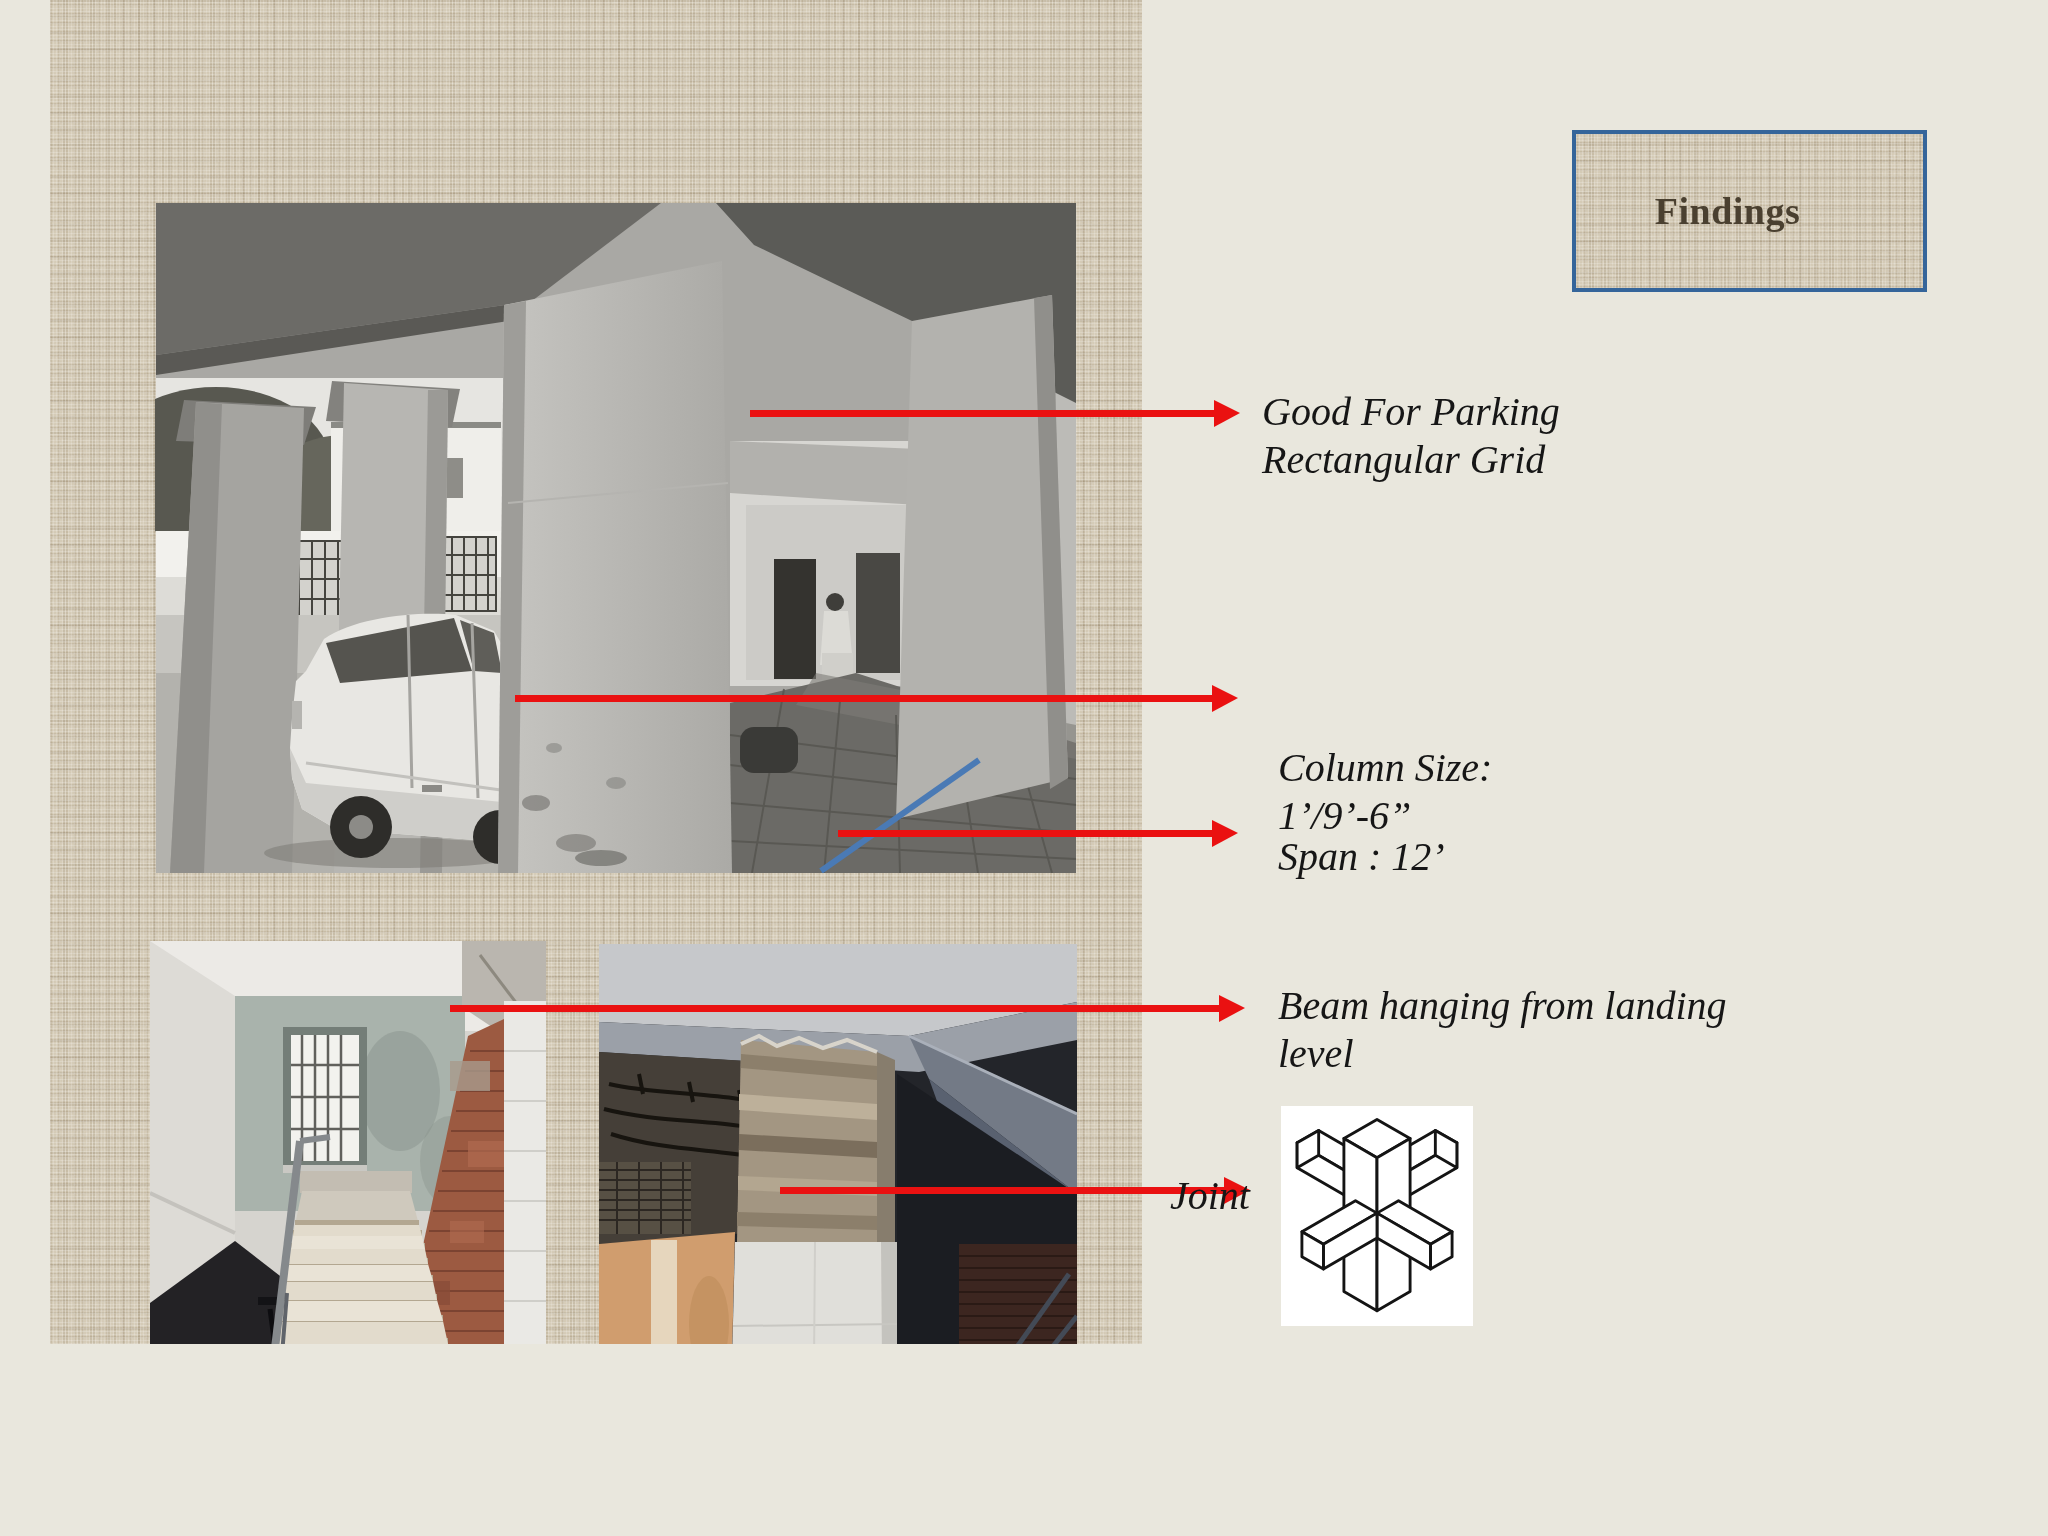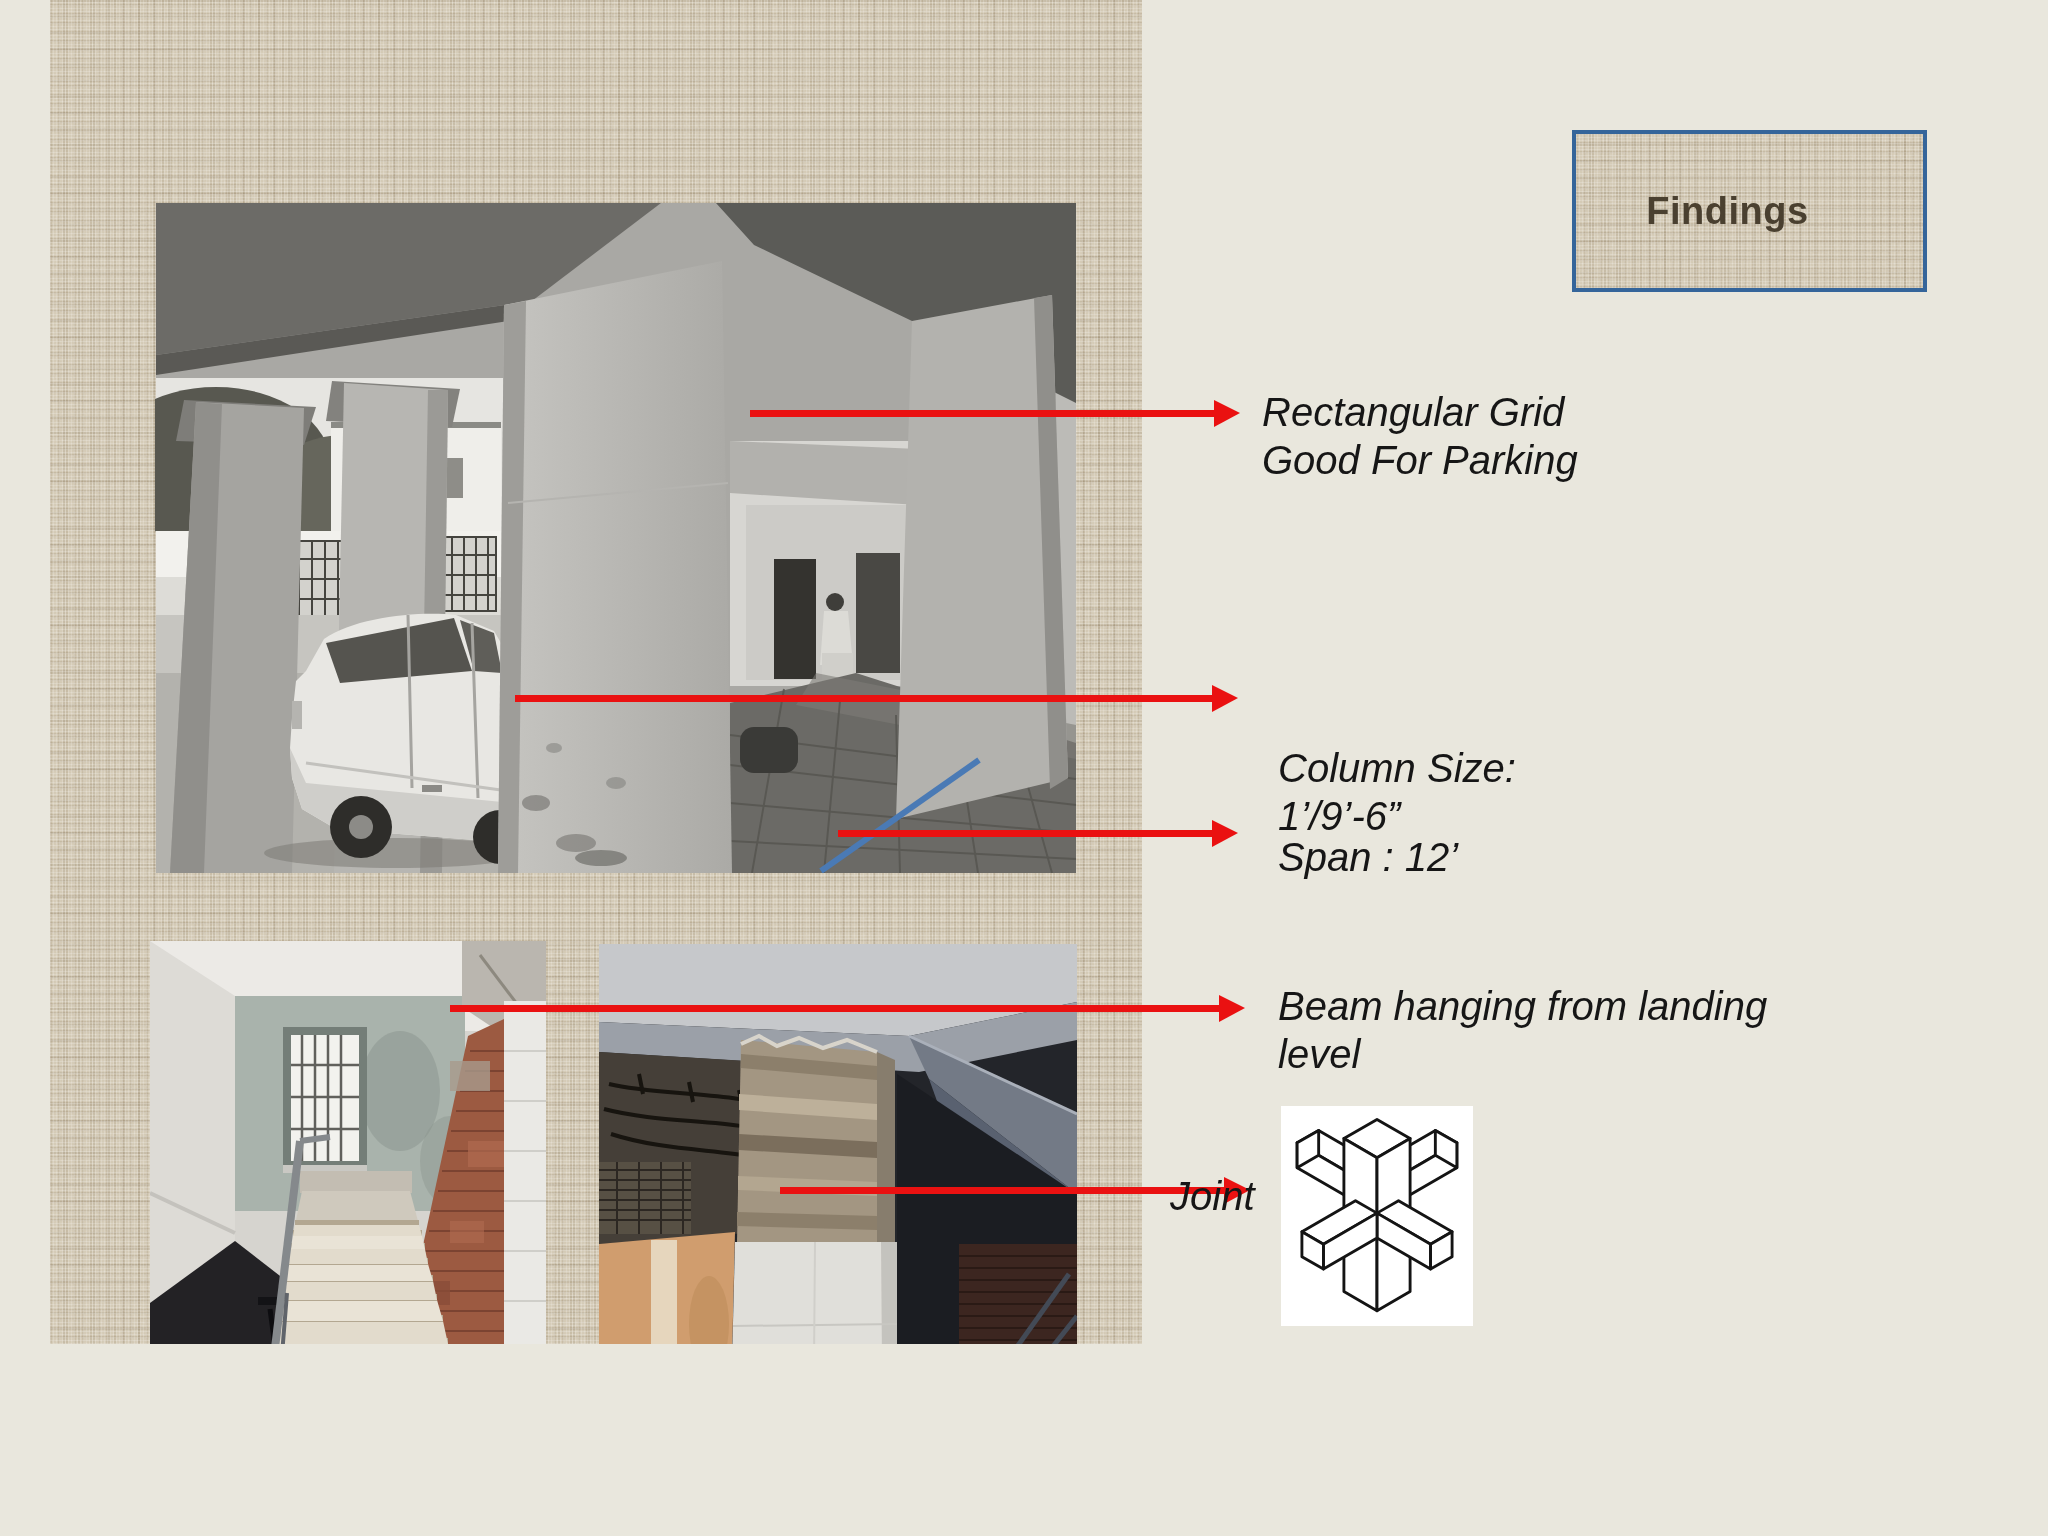--- a/index.html
+++ b/index.html
@@ -1,17 +1,17 @@
 <!DOCTYPE html>
 <html><head>
 <meta charset="utf-8">
 <style>
   html,body{margin:0;padding:0;background:#e9e7dd;}
   .slide{position:relative;width:2048px;height:1344px;background:#e9e7dd;overflow:hidden;
-         font-family:Liberation Sans, sans-serif;}
+         font-family:Liberation Serif, serif;}
   
   .linen{
     background-color:#d9d0bd;
     background-image:
       repeating-linear-gradient(0deg, rgba(255,255,255,.22) 0 1px, transparent 1px 3px),
       repeating-linear-gradient(90deg, rgba(255,255,255,.20) 0 1px, transparent 1px 3px),
       repeating-linear-gradient(0deg, rgba(122,100,66,.16) 0 2px, transparent 2px 9px),
       repeating-linear-gradient(90deg, rgba(122,100,66,.14) 0 2px, transparent 2px 8px),
       repeating-linear-gradient(0deg, transparent 0 14px, rgba(98,80,52,.12) 14px 16px),
       repeating-linear-gradient(90deg, transparent 0 13px, rgba(98,80,52,.12) 13px 15px);
@@ -338,22 +338,22 @@
   <div class="arrow" id="arrow-beam">
     <div class="shaft"></div>
       <div class="head"></div>
   </div>
   <div class="arrow" id="arrow-joint">
     <div class="shaft"></div>
       <div class="head"></div>
   </div>
 
   <div class="ann" id="label-rect-grid">
+    <div>Good For Parking</div>
     <div>Rectangular Grid</div>
-    <div>Good For Parking</div>
   </div>
   <div class="ann" id="label-column-size">
     <div>Column Size:</div>
     <div>1’/9’-6”</div>
   </div>
   <div class="ann" id="label-span">Span : 12’</div>
   <div class="ann" id="label-beam">
     <div>Beam hanging from landing</div>
     <div>level</div>
   </div>

